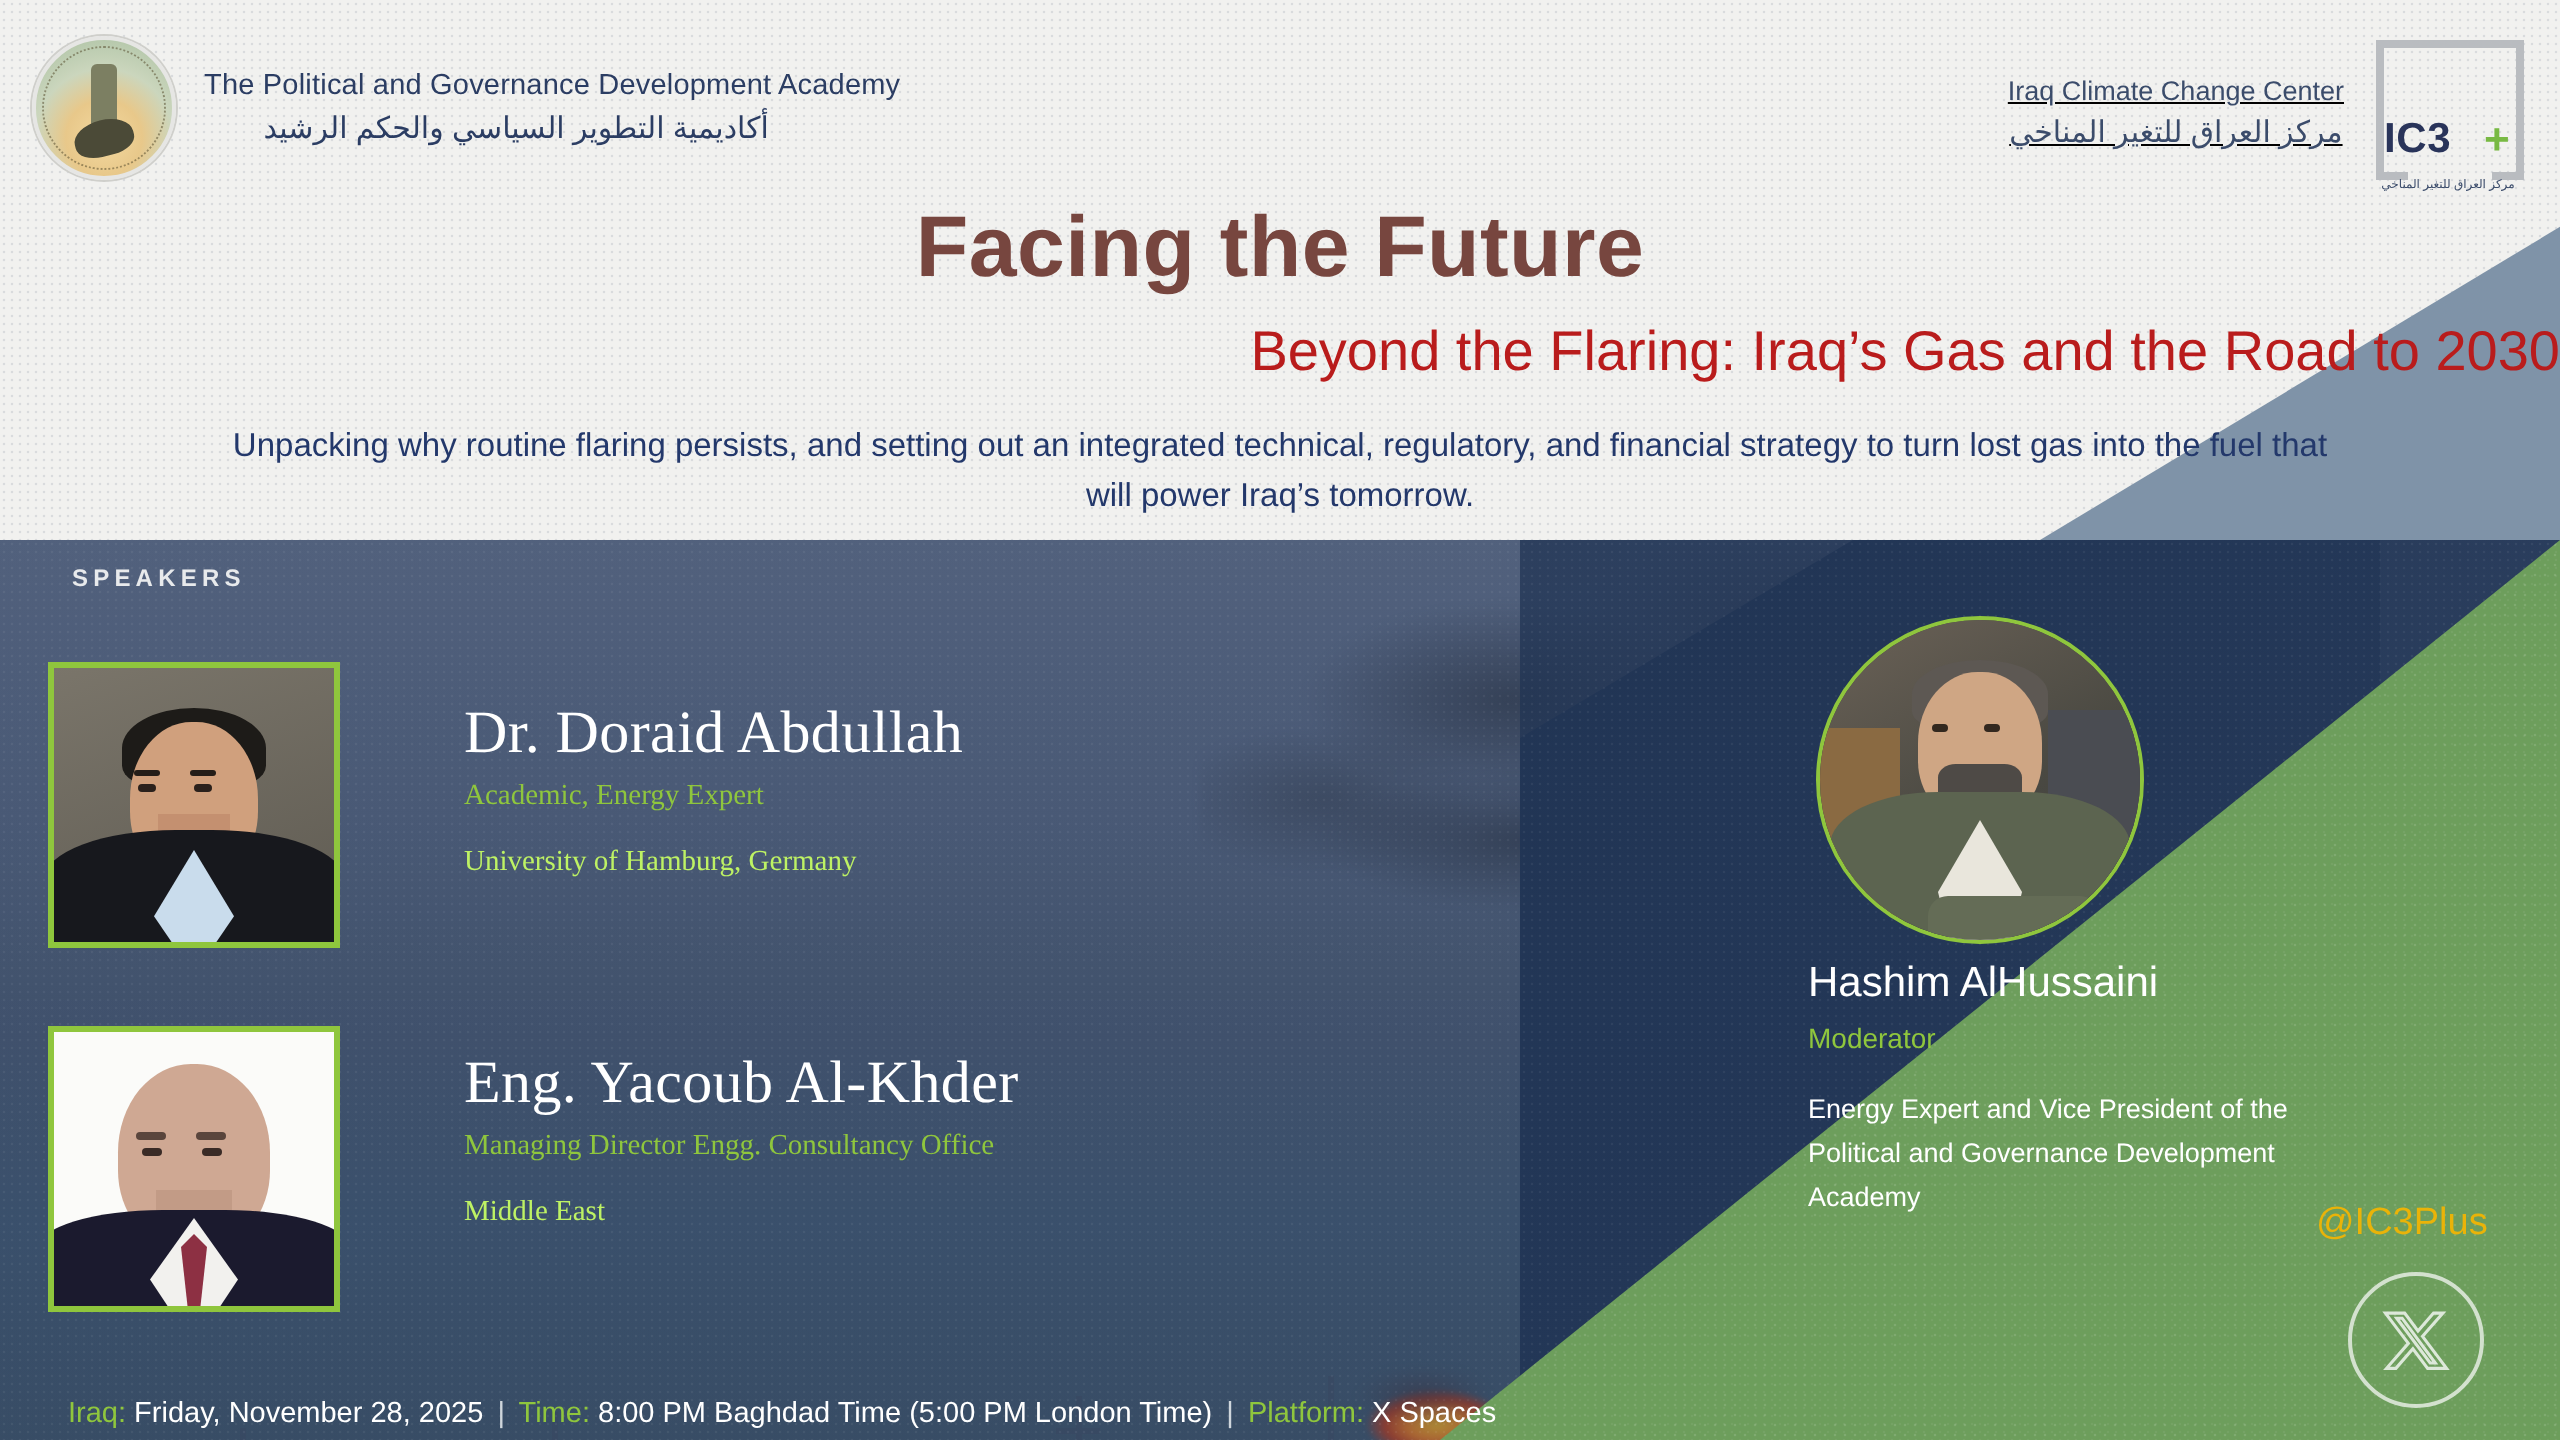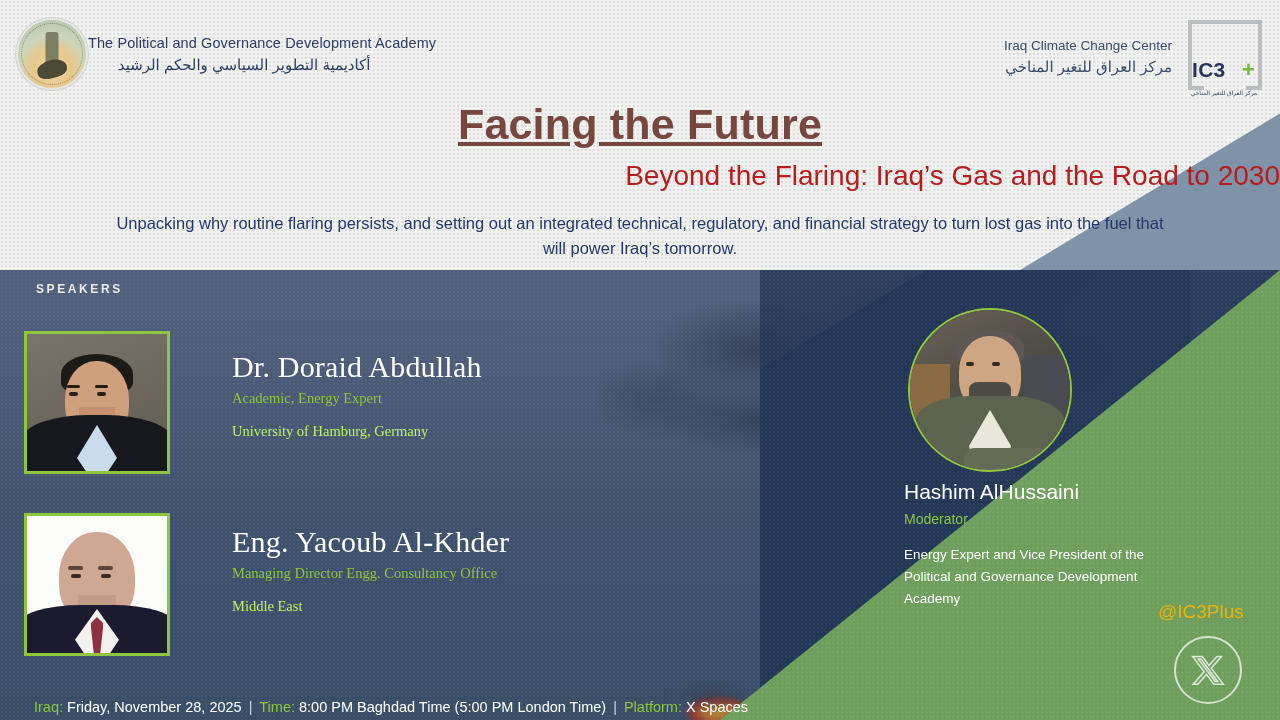--- a/index.html
+++ b/index.html
@@ -34,21 +34,21 @@
   
   .hdr-wedge{
     position:absolute; right:0; top:0; width:260px; height:270px;
     background:#7f93a8;
     clip-path:polygon(100% 42%, 100% 100%, 0% 100%);
     z-index:1;
   }
 
   .logo-left{
     position:absolute; left:16px; top:18px;
-    display:flex; align-items:center; 
+    display:flex; align-items:center; gap:14px;
     z-index:3;
   }
   .seal{
     width:72px; height:72px; border-radius:50%;
     background:
       radial-gradient(circle at 50% 72%, #f3d9a0 0%, #e8c88a 32%, #cbd6bd 58%, #a8bfa0 100%);
     border:2px solid #e6e6e4;
     box-shadow:0 0 0 1px #cfcfcb;
     position:relative; overflow:hidden;
     flex:0 0 auto;
@@ -71,21 +71,21 @@
   }
   .org-text{ line-height:1.45; }
   .org-en{ font-size:14.5px; color:#2b3d63; letter-spacing:.1px; white-space:nowrap; }
   .org-ar{ font-size:15px; color:#2b3d63; direction:rtl; text-align:center; padding-right:36px; }
 
   .logo-right{
     position:absolute; right:14px; top:16px;
     display:flex; align-items:center; gap:12px;
     z-index:3;
   }
-  .ic3-text{ text-align:right; line-height:1.45; }
+  .ic3-text{ text-align:center; line-height:1.45;text-decoration:underline; }
   .ic3-en{ font-size:13.5px; color:#3b4c6b; white-space:nowrap; }
   .ic3-ar{ font-size:15px; color:#3b4c6b; direction:rtl; }
   .ic3-mark{
     position:relative; width:82px; height:82px; flex:0 0 auto;
   }
   .ic3-bracket{
     position:absolute; left:4px; top:4px; width:74px; height:70px;
     border:4px solid #b9bcc0;
     border-bottom-color:transparent;
   }
@@ -109,21 +109,20 @@
     position:absolute; left:0; right:2px; bottom:2px;
     font-size:6px; color:#3b4c6b; text-align:center; direction:rtl;
   }
 
   .title-main{
     position:absolute; left:0; right:0; top:100px;
     text-align:center;
     font-size:43px; font-weight:700; color:#77463f;
     letter-spacing:.2px;
     z-index:3;
-    text-decoration:underline;
   }
   .title-sub{
     position:absolute; left:0; right:0; top:160px;
     text-align:right;
     font-size:28px; color:#b91c1c; font-weight:400;
     z-index:3;
   }
   .title-desc{
     position:absolute; left:110px; right:110px; top:211px;
     text-align:center;

